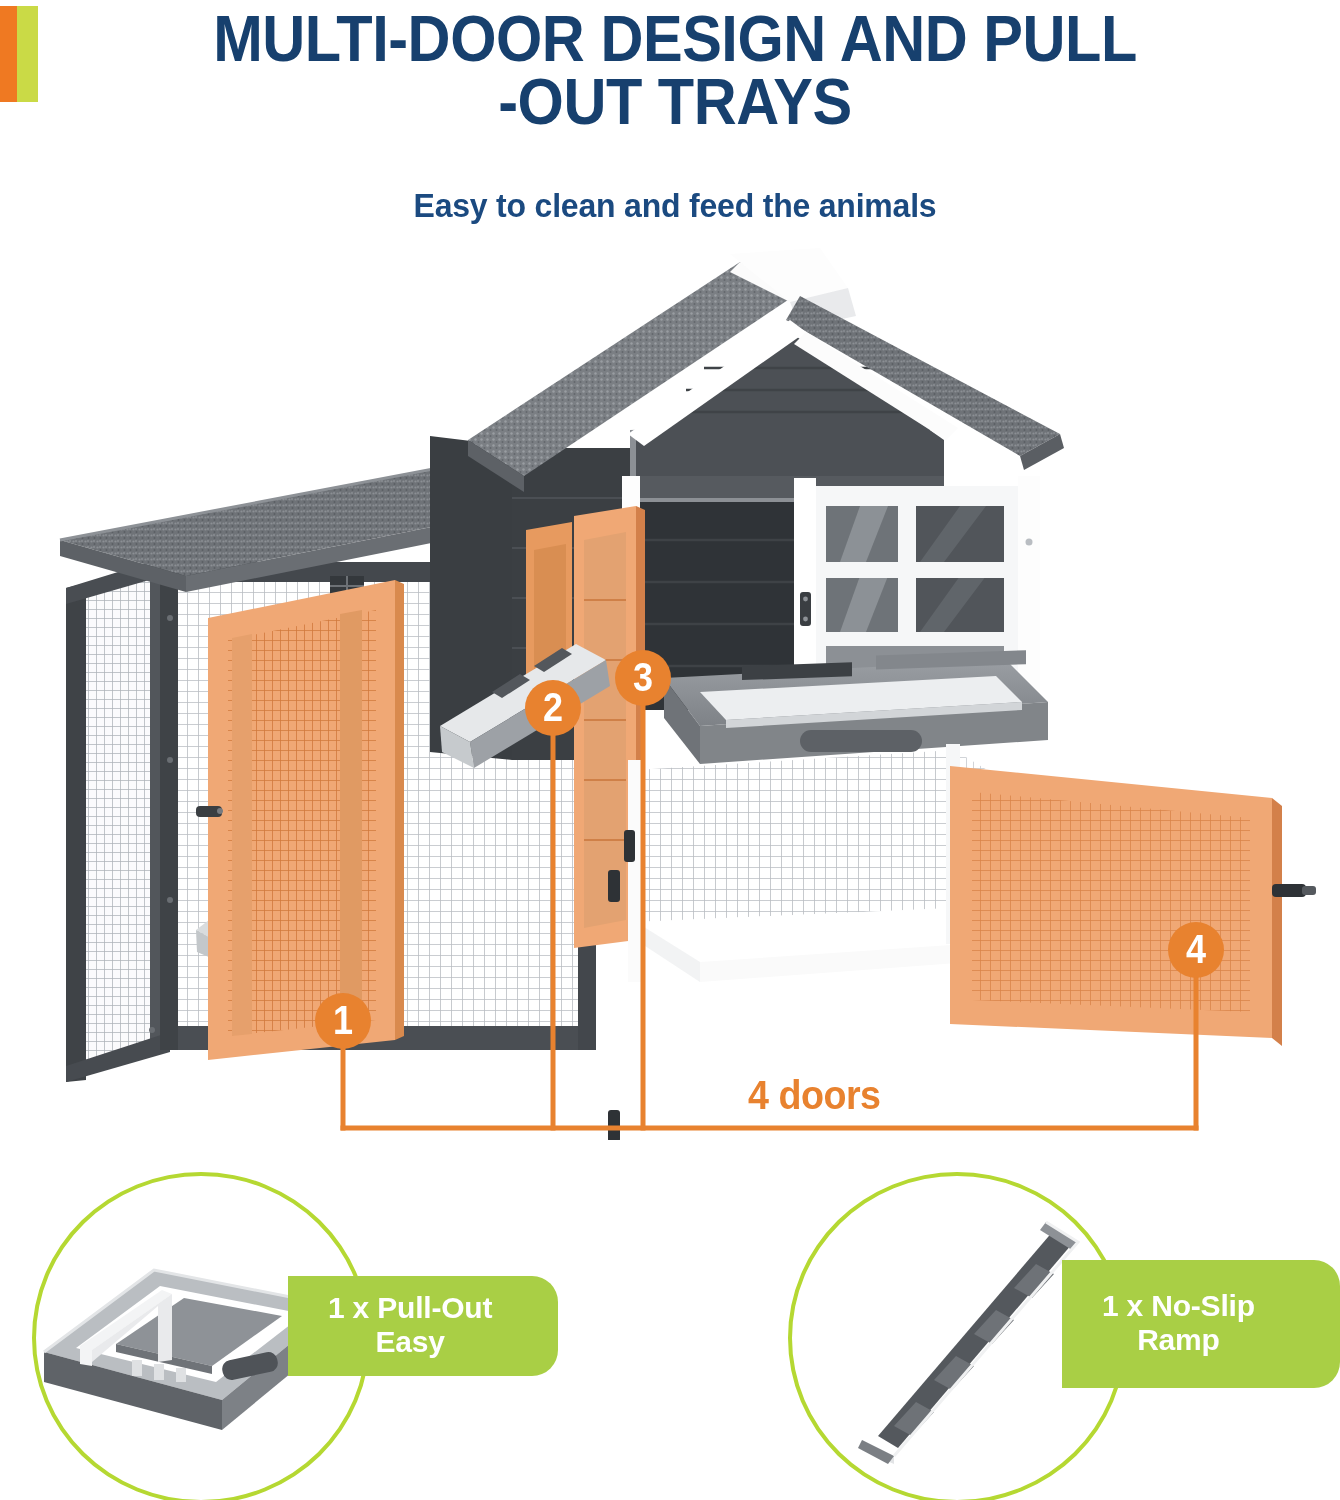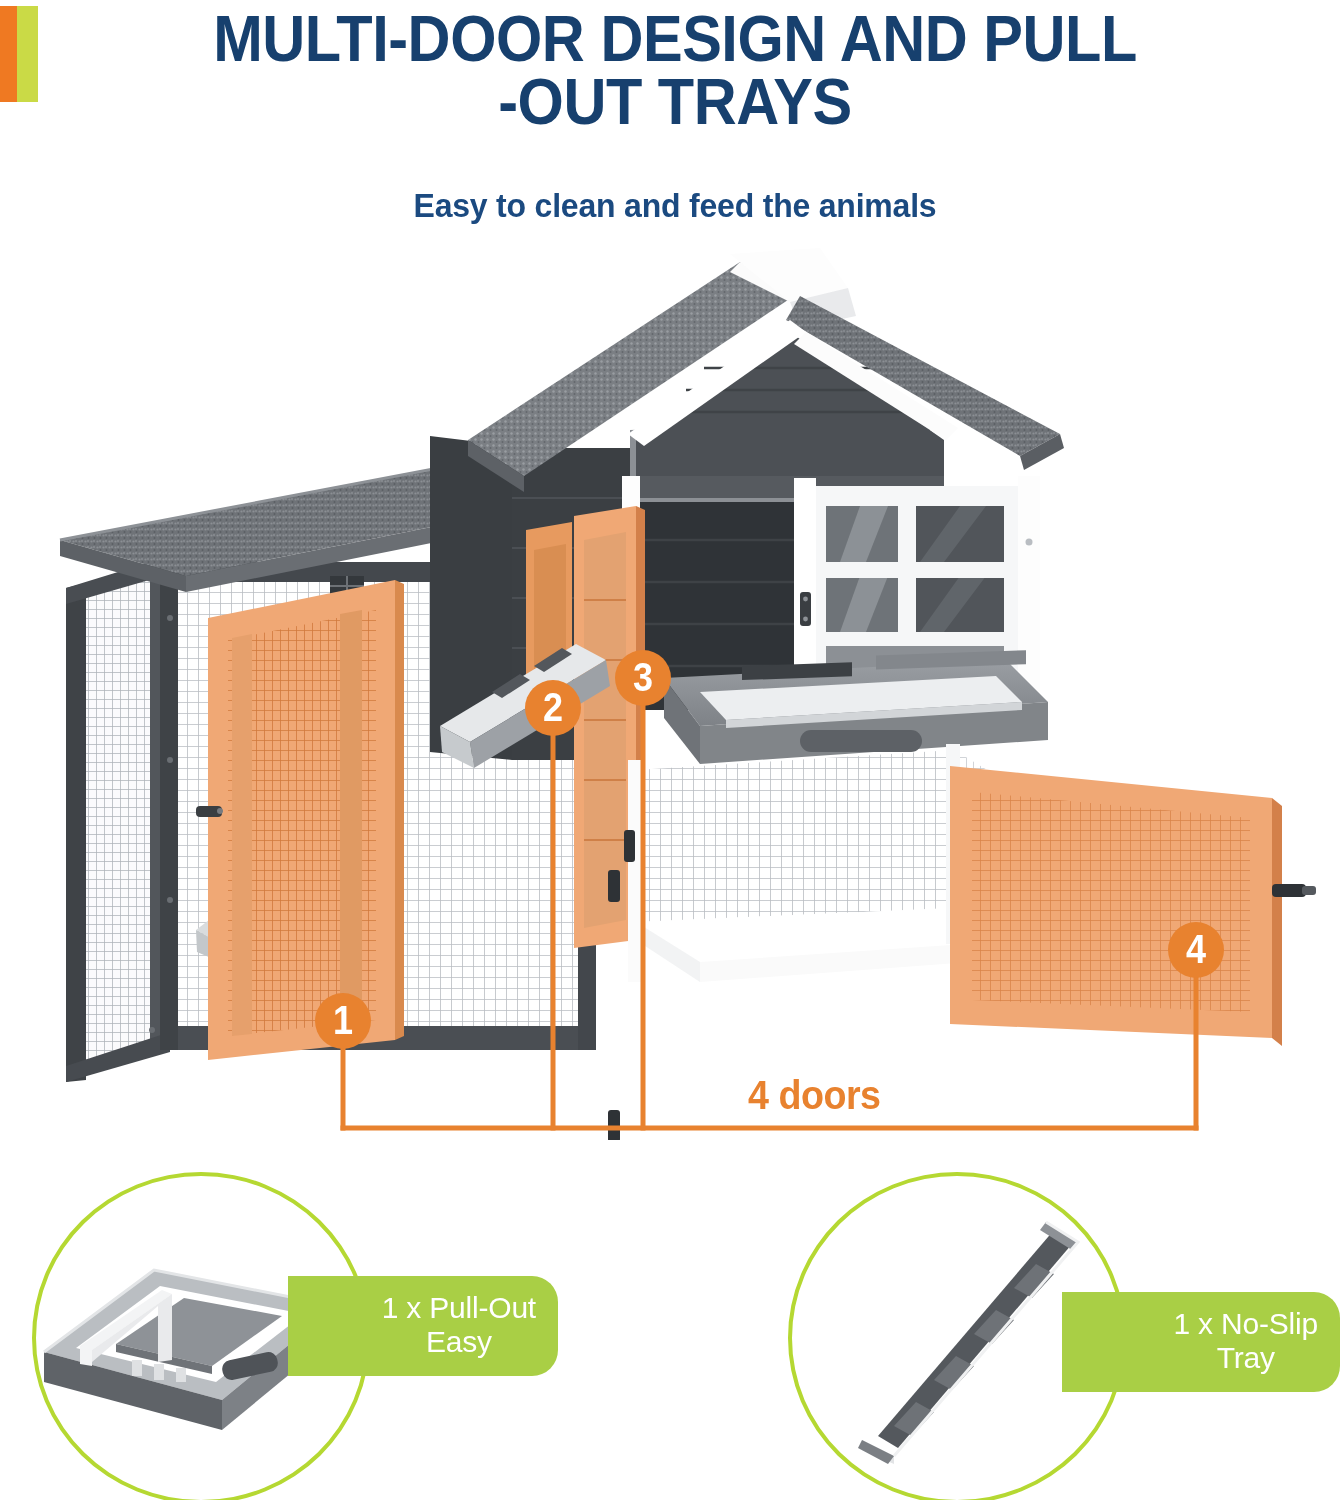--- a/index.html
+++ b/index.html
@@ -53,23 +53,23 @@
   }
 
   
   .feature{position:absolute;top:1168px;height:332px;}
   .feature .oval{
     position:absolute;border:4px solid #b5d832;border-radius:50%;
     background:#ffffff;
   }
   .feature .pill{
     position:absolute;background:#a9cf45;color:#ffffff;
-    font-weight:400;font-size:30px;line-height:1.12;text-align:center;
+    font-weight:700;font-size:30px;line-height:1.12;text-align:center;
     border-radius:0 26px 26px 0;
-    display:flex;align-items:center;justify-content:flex-end;
+    display:flex;align-items:center;justify-content:flex-start;
     padding:16px 22px 18px 40px;box-sizing:border-box;
     letter-spacing:-0.2px;
   }
   .feature .art{position:absolute;}
   .feature .art svg{display:block;width:100%;height:100%;}
 </style>
 </head>
 <body>
 
 <div class="stage">
@@ -412,21 +412,21 @@
         </g>
 
         <polygon points="236,20 268,40 262,48 230,28" fill="#8d9196"></polygon>
 
         <polygon points="52,238 84,254 78,262 48,246" fill="#7b7f84"></polygon>
 
         <polyline points="236,20 268,40 84,254" fill="none" stroke="#f0f1f2" stroke-width="3"></polyline>
       </svg>
     </div>
 
-    <div class="pill" style="left:392px;top:124px;width:278px;height:100px;">
+    <div class="pill" style="left:392px;top:92px;width:278px;height:128px;">
       <div>
         <div>1 x No-Slip</div>
-        <div>Tray</div>
+        <div>Ramp</div>
       </div>
     </div>
   </div>
 
 </div>
 
 </body></html>

